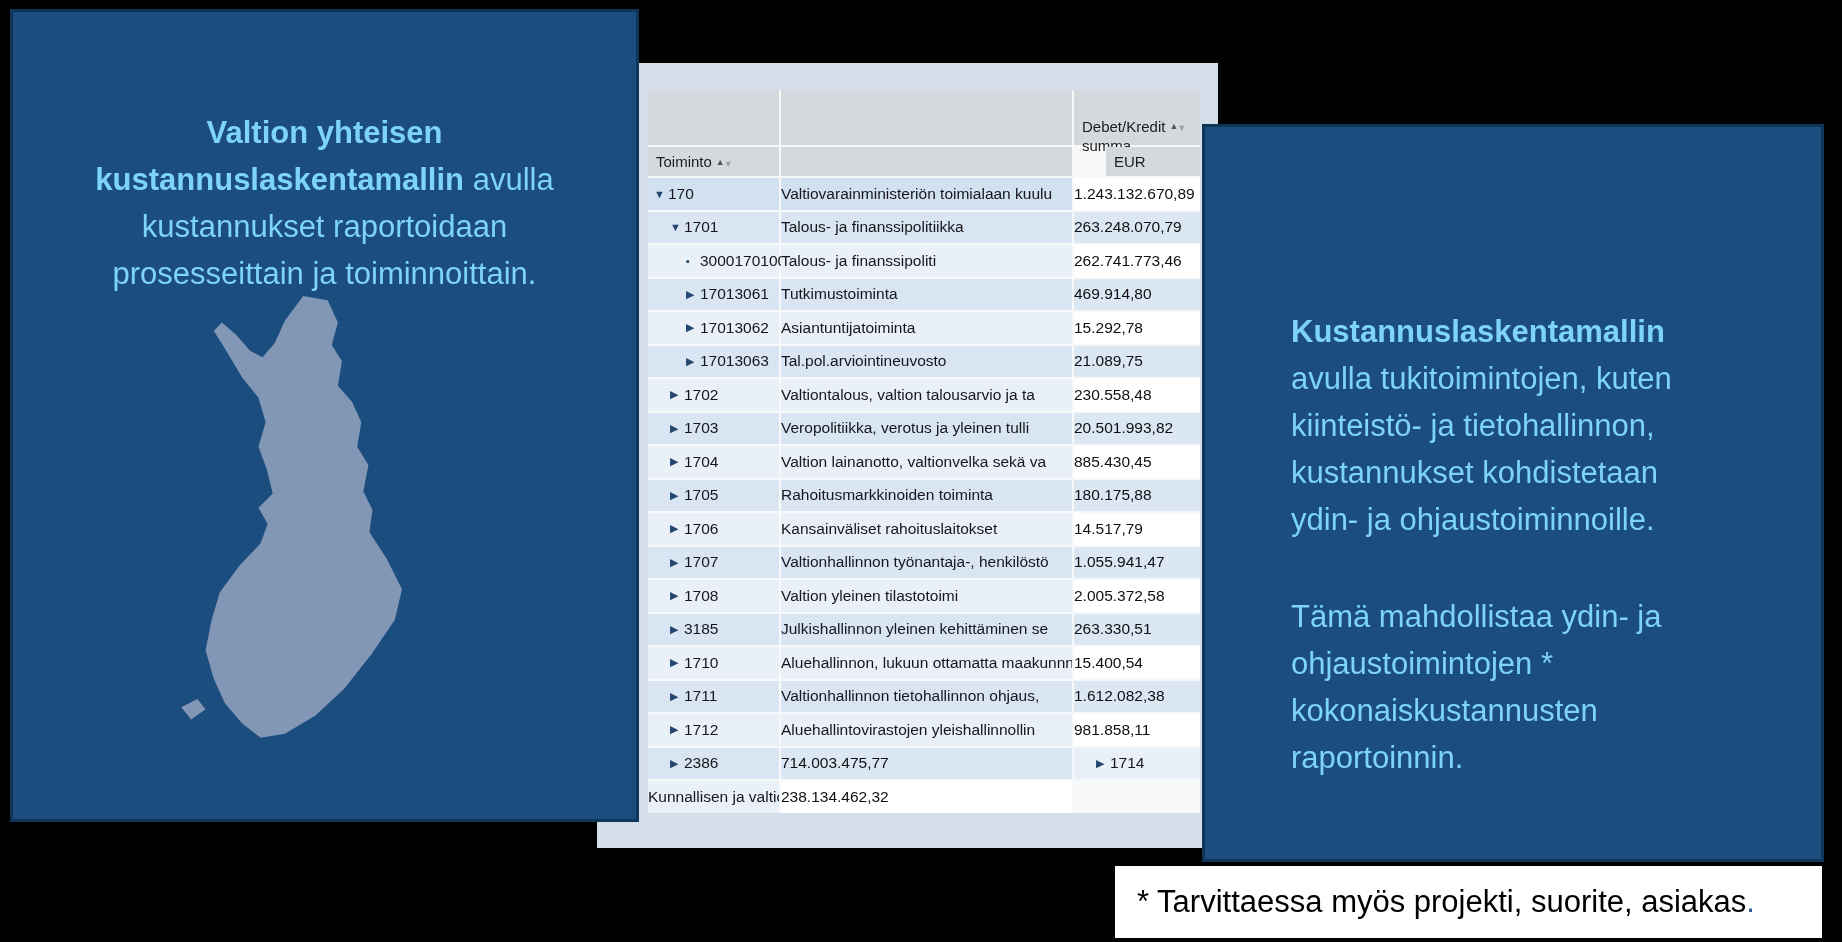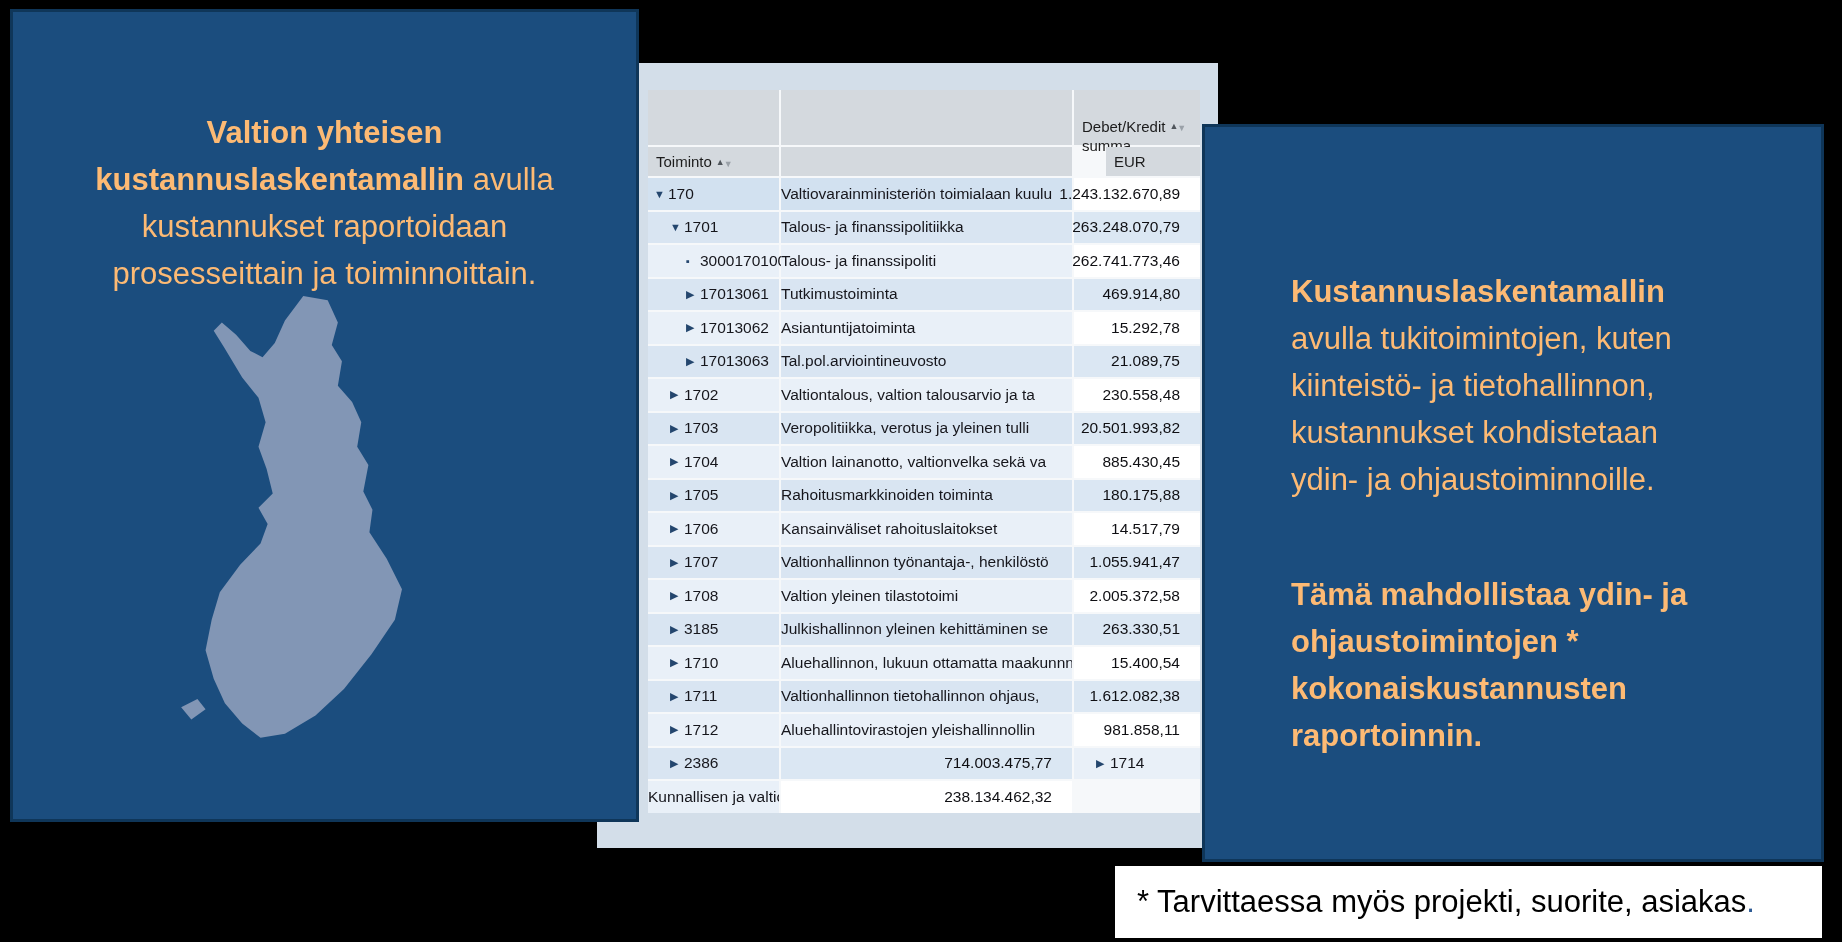--- a/index.html
+++ b/index.html
@@ -18,38 +18,38 @@
   .hcell{background:#d4d9de;color:#1c1c1c;font-size:15px;display:flex;align-items:center;
          padding:0 8px;box-sizing:border-box;}
   .hcell.dk{flex-direction:column;align-items:flex-start;justify-content:center;line-height:19px;}
   .hcell.eur{justify-content:flex-start;margin-left:32px;}
   .sort{display:inline-flex;margin-left:4px;align-items:flex-start;}
   .s-up{font-size:9px;color:#4f555b;}
   .s-dn{font-size:9px;color:#9aa1a8;margin-left:-1px;position:relative;top:2px;}
   .dkline{display:flex;align-items:flex-end;margin-top:37px;}
   .cell{display:flex;align-items:center;font-size:15.5px;color:#16161c;box-sizing:border-box;}
   .cell.name{padding-left:0;overflow:hidden;white-space:nowrap;}
-  .cell.val{justify-content:flex-end;padding-right:20px;color:#0f0f13;}
+  .cell.val{padding-right:4px;color:#0f0f13;}
   .c-even{background:#e9f0f8;}
   .c-odd{background:#d9e5f2;}
   .v-even{background:#ffffff;}
   .v-odd{background:#dbe7f3;}
   .c-first{background:#d2e1f0;}
   .marker{color:#24466e;font-size:11px;width:14px;display:inline-block;flex:0 0 14px;}
   .codetext{white-space:nowrap;}
   
   .bluebox{position:absolute;background:#1b4d7e;border:3px solid #0f3659;box-sizing:border-box;}
   .bluebox.left{left:10px;top:9px;width:629px;height:813px;}
   .bluebox.right{left:1202px;top:124px;width:622px;height:738px;}
-  .boxtext{color:#fdba74;font-size:31px;line-height:47px;white-space:pre-line;}
+  .boxtext{color:#7dd3fc;font-size:31px;line-height:47px;white-space:pre-line;}
   .center{width:565px;margin:50px auto 0;text-align:center;}
   .b{font-weight:bold;}
-  .block{display:block;}
+  .block{display:block;margin-top:40px;}
   .p1{position:absolute;left:86px;top:94px;width:484px;}
-  .p2{position:absolute;left:86px;top:444px;width:484px;font-weight:bold;}
+  .p2{position:absolute;left:86px;top:466px;width:484px;}
   .finland{position:absolute;left:146px;top:280px;width:258px;height:458px;}
   
   .footnote{position:absolute;left:1115px;top:866px;width:707px;height:72px;background:#fff;
             display:flex;align-items:center;padding-left:22px;box-sizing:border-box;
             font-size:31px;color:#000;white-space:pre;}
   .fn-dot{color:#2d5a94;}
 </style>
 </head>
 <body>
 

